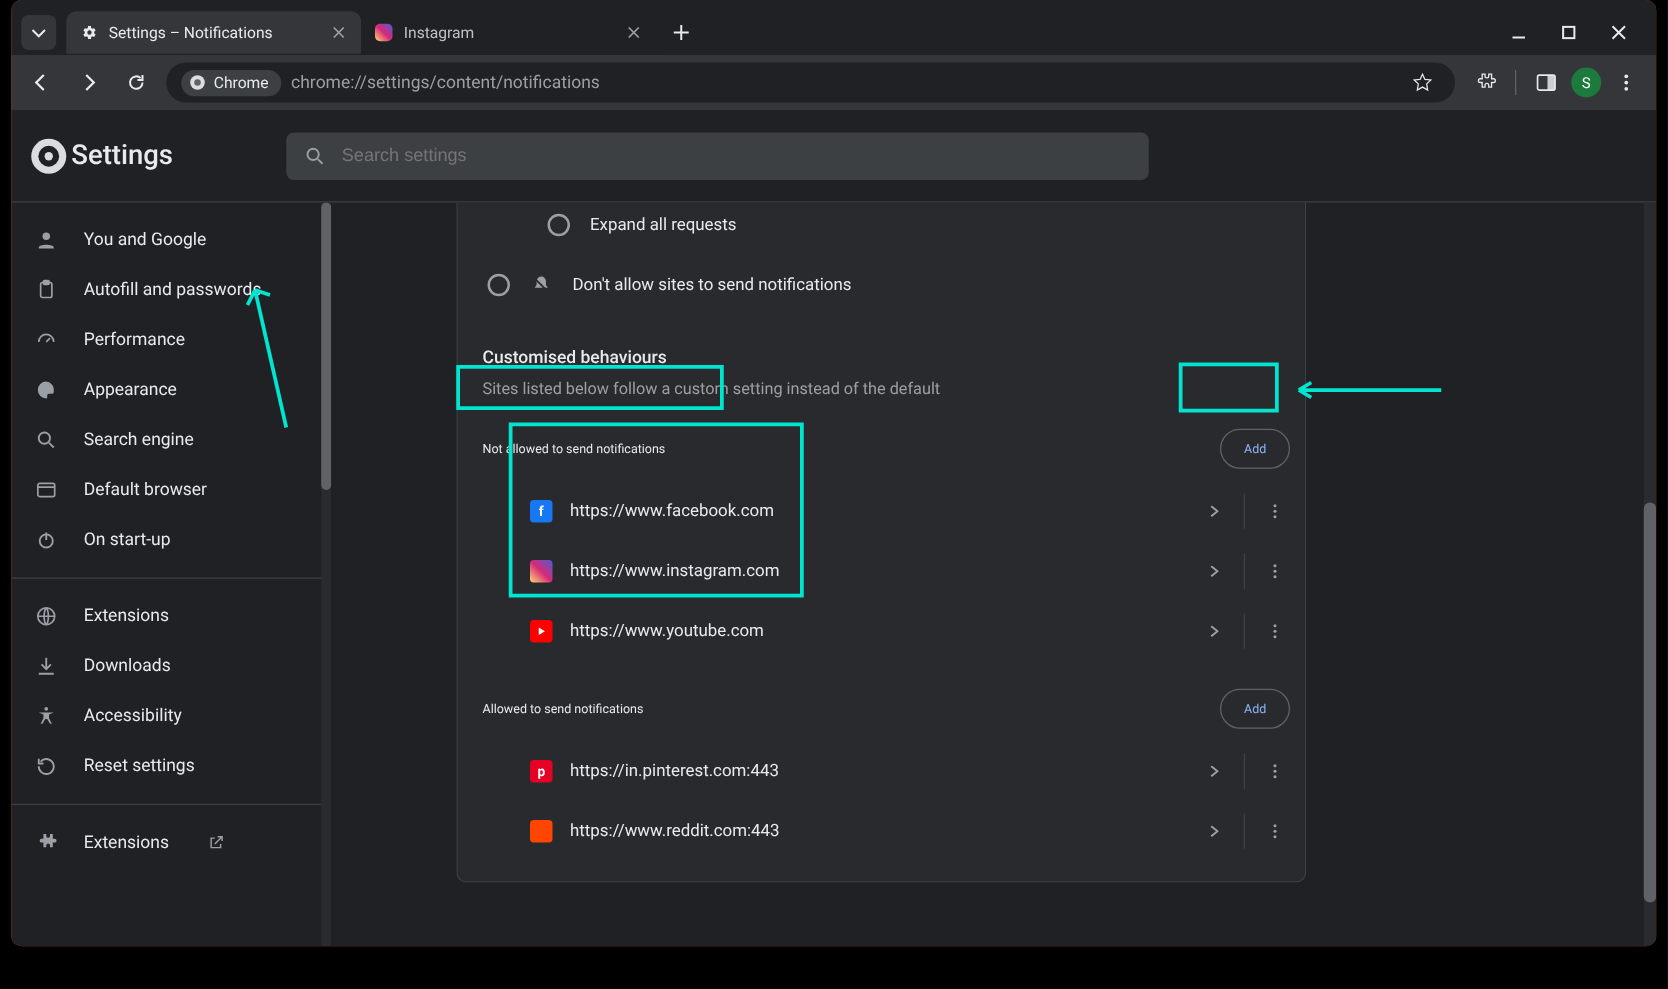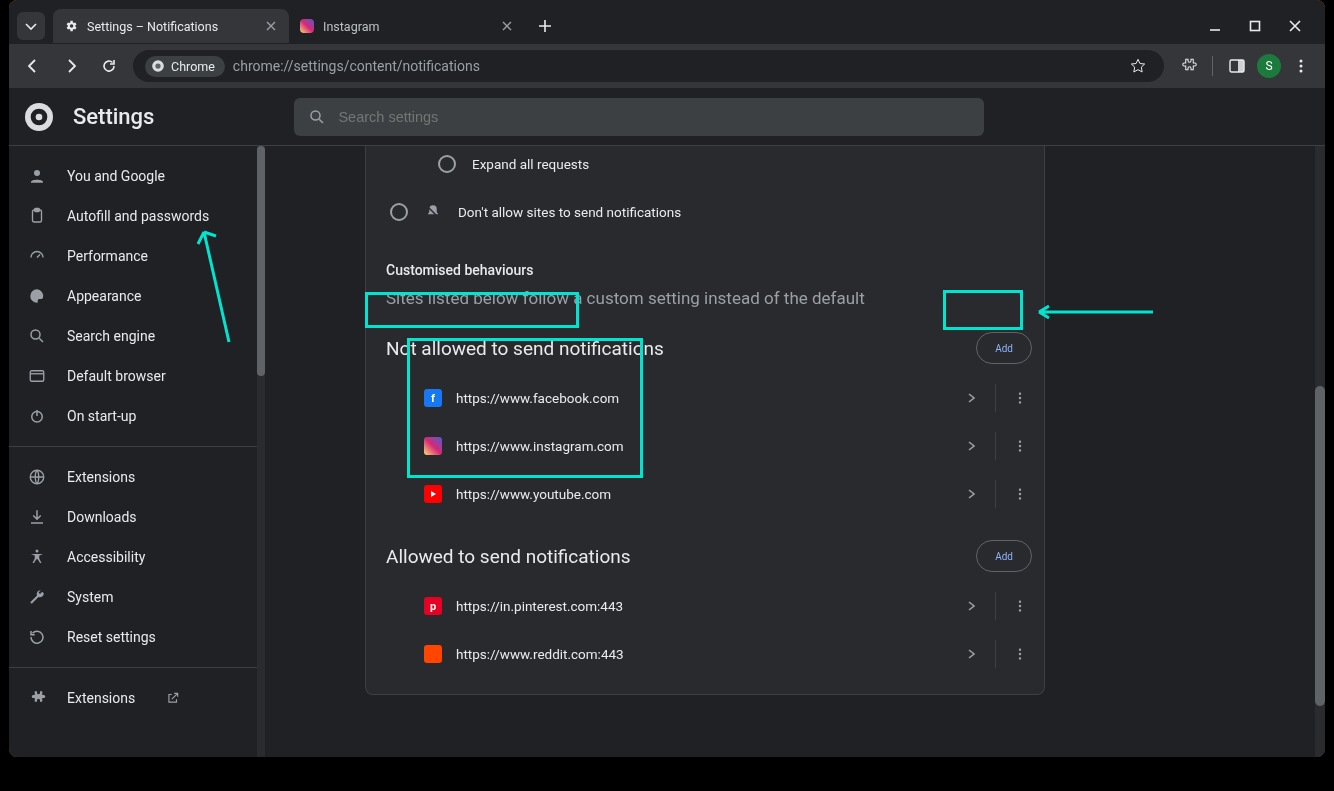--- a/index.html
+++ b/index.html
@@ -108,33 +108,33 @@
   .tb-right { display:flex;align-items:center;gap:6px; }
   .divider-v { width:1px;height:20px;background:#5f6368;margin:0 4px; }
   .profile {
     width: 24px; height: 24px; border-radius: 50%; background:#1c7a3d;
     display:flex;align-items:center;justify-content:center;
     font-size:12px;color:#fff;
   }
   
   .content { flex:1; display:flex; flex-direction: column; background:#202124; overflow:hidden; position:relative;}
   .settings-header {
-    height: 58px;
+    height: 74px;
     display:flex;align-items:center;
     padding: 0 16px;
     border-bottom: 1px solid #3c4043;
-    gap: 20px;
+    gap: 4px;
   }
   .settings-logo {
     width: 28px; height:28px; border-radius:50%; background:#dadce0;
     display:flex;align-items:center;justify-content:center;
   }
   .settings-title { font-size: 22px; font-weight: 500; color:#e8eaed; }
   .search-settings {
-    margin-left: 120px;
+    margin-left: 87px;
     width: 690px;
     height: 38px;
     background: #3c4043;
     border-radius: 6px;
     display:flex;align-items:center;
     padding: 0 14px;
     gap: 12px;
     color:#9aa0a6;
   }
   .search-settings input {
@@ -210,28 +210,28 @@
   .radio {
     width:18px;height:18px;border:2px solid #9aa0a6;border-radius:50%;
     flex-shrink:0;
   }
   .section-head {
     padding: 26px 20px 6px 20px;
     color:#e8eaed;font-size:14px;font-weight:500;
   }
   .section-sub {
     padding: 4px 20px 14px 20px;
-    color:#9aa0a6;font-size:17px;
+    color:#9aa0a6;font-size:13px;
   }
   .group-row {
     display:flex;align-items:center;
     height: 52px;
     padding: 0 12px 0 20px;
   }
-  .group-label { font-size:19px;color:#e8eaed; }
+  .group-label { font-size:10px;color:#e8eaed; }
   .add-btn {
     margin-left:auto;
     border:1px solid #5f6368;
     color:#8ab4f8;
     border-radius: 16px;
     height:32px;
     padding:0 18px;
     display:flex;align-items:center;
     font-size:10px;
     cursor:pointer;
@@ -491,28 +491,20 @@
           <span class="icon">
               <svg width="18" height="18" viewBox="0 0 24 24" fill="#9aa0a6">
                 <circle cx="12" cy="4" r="2"></circle>
                 <path d="M4 8h16l-5 2v4l3 6h-2l-3-5h-2l-3 5H6l3-6v-4z"></path>
               </svg>
             </span>
           <span>Accessibility</span>
         </div>
         <div class="side-item">
           <span class="icon">
-              <svg width="18" height="18" viewBox="0 0 24 24" fill="#9aa0a6">
-                <path d="M21 7a5 5 0 0 1-7 5L5 21l-2-2 9-9a5 5 0 0 1 5-7l-3 3 2 2 3-3z"></path>
-              </svg>
-            </span>
-          <span>System</span>
-        </div>
-        <div class="side-item">
-          <span class="icon">
               <svg width="18" height="18" viewBox="0 0 24 24" fill="none" stroke="#9aa0a6" stroke-width="2">
                 <path d="M4 12a8 8 0 1 0 2-5M4 4v5h5"></path>
               </svg>
             </span>
           <span>Reset settings</span>
         </div>
         <div class="side-sep"></div>
         <div class="side-item">
           <span class="icon">
               <svg width="18" height="18" viewBox="0 0 24 24" fill="#9aa0a6">

